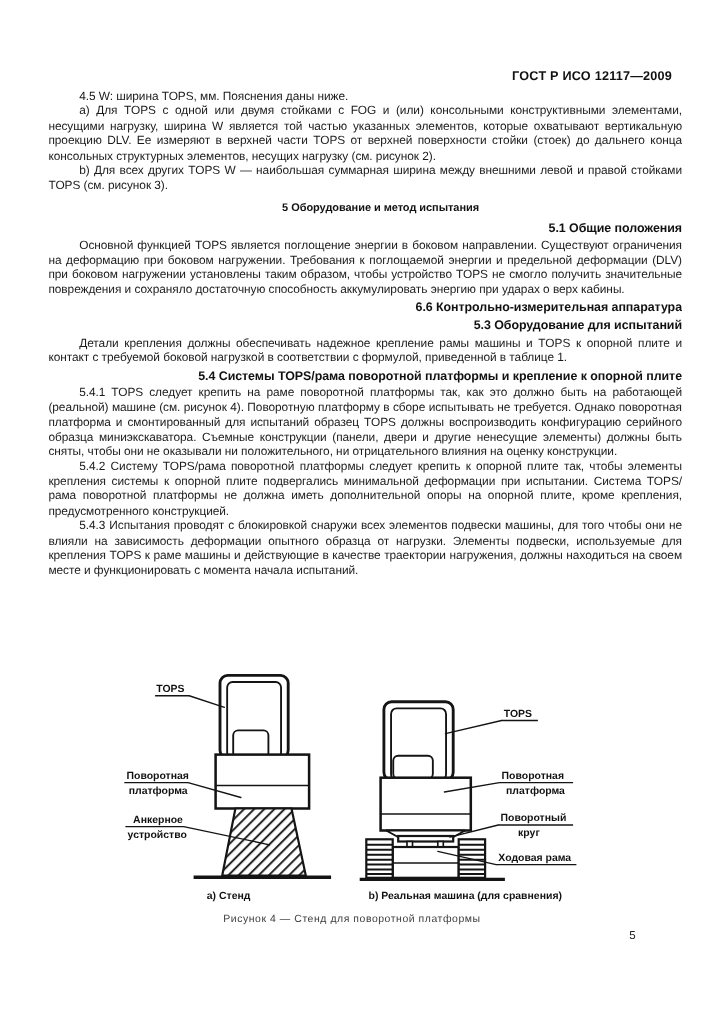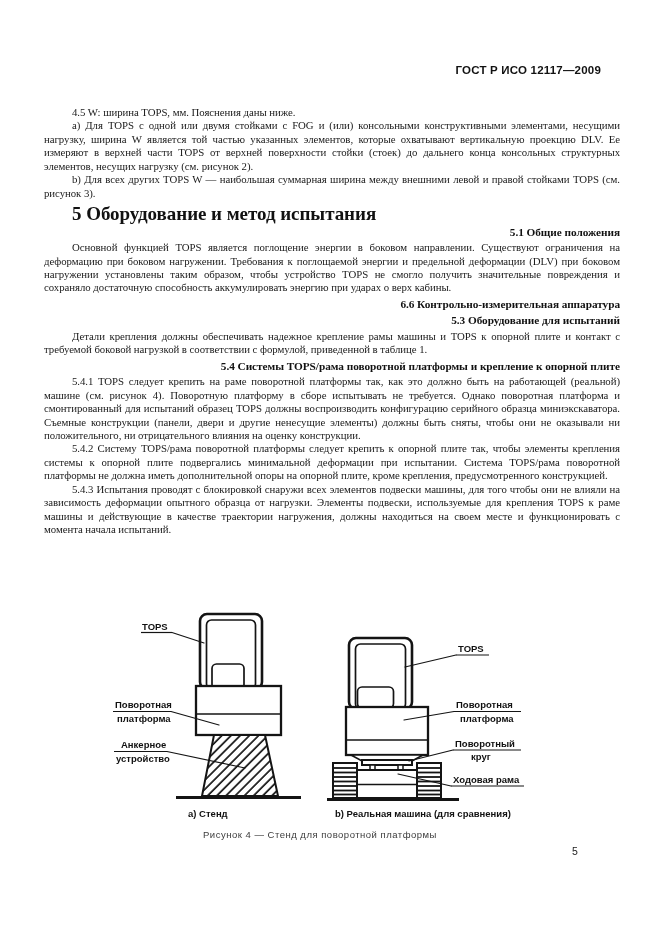--- a/index.html
+++ b/index.html
@@ -6,33 +6,33 @@
   .page {
     position:relative;
     width:661px; height:936px;
     margin:0 auto;
     background:#ffffff;
     font-family:"Liberation Sans","DejaVu Sans",sans-serif;
     color:#1a1a1a;
     overflow:hidden;
   }
   .header {
-    position:absolute; top:64px; right:60px;
+    position:absolute; top:64px; right:50px;
     font-size:11.5px; font-weight:bold; letter-spacing:0.2px;
     color:#111;
   }
   .body-text {
-    position:absolute; top:106px; left:44px; width:576px; height:520px;
+    position:absolute; top:82px; left:44px; width:576px; height:520px;
     font-size:10.8px; line-height:13.45px; letter-spacing:-0.05px;
-    text-align:justify; overflow:hidden;font-family:Liberation Serif, serif;
+    text-align:justify; overflow:hidden;
   }
   .body-text p { margin:0; text-indent:28px; }
   .h-section {
-    font-size:19px; font-weight:bold; margin:7px 0 5px 0;
-    text-indent:28px; text-align:left; color:#111;
+    font-size:10px; font-weight:bold; margin:7px 0 5px 0;
+    text-indent:28px; text-align:center; color:#111;
   }
   .h-sub {
     font-size:11.3px; font-weight:bold; margin:3px 0 2px 0;
     text-indent:28px; text-align:right; color:#111;
   }
   .figure-svg { position:absolute; left:0; top:605px; }
   .figure-svg text {
     font-family:"Liberation Sans","DejaVu Sans",sans-serif;
     font-size:9.5px; font-weight:bold; fill:#111;
   }

